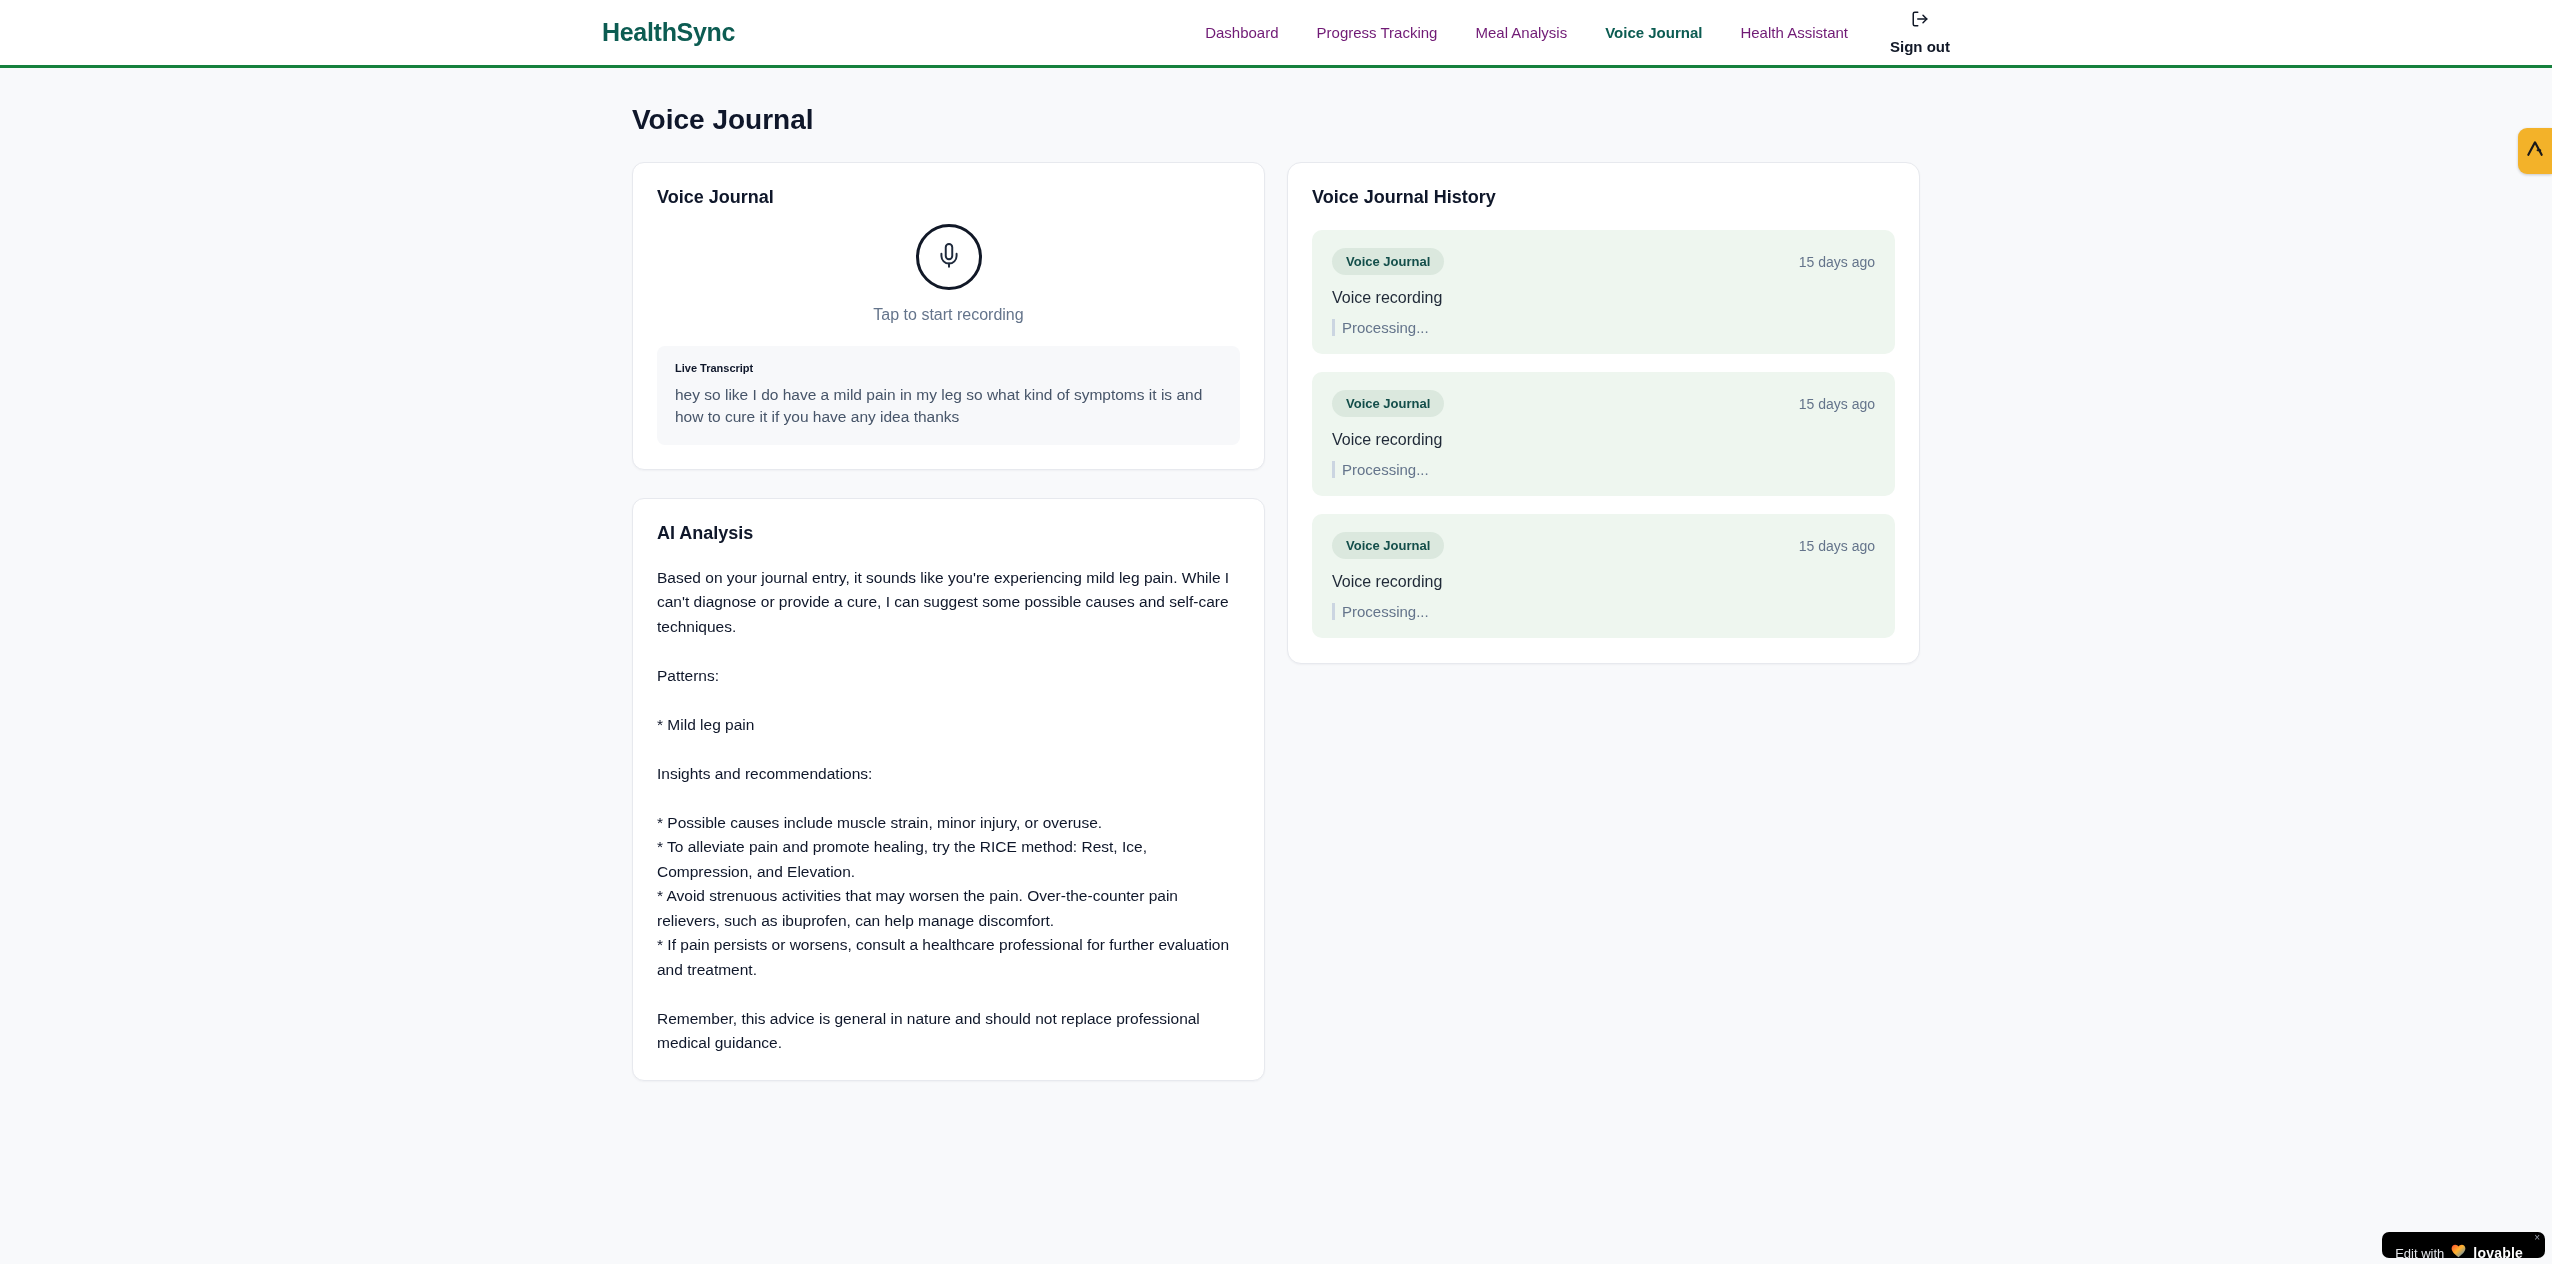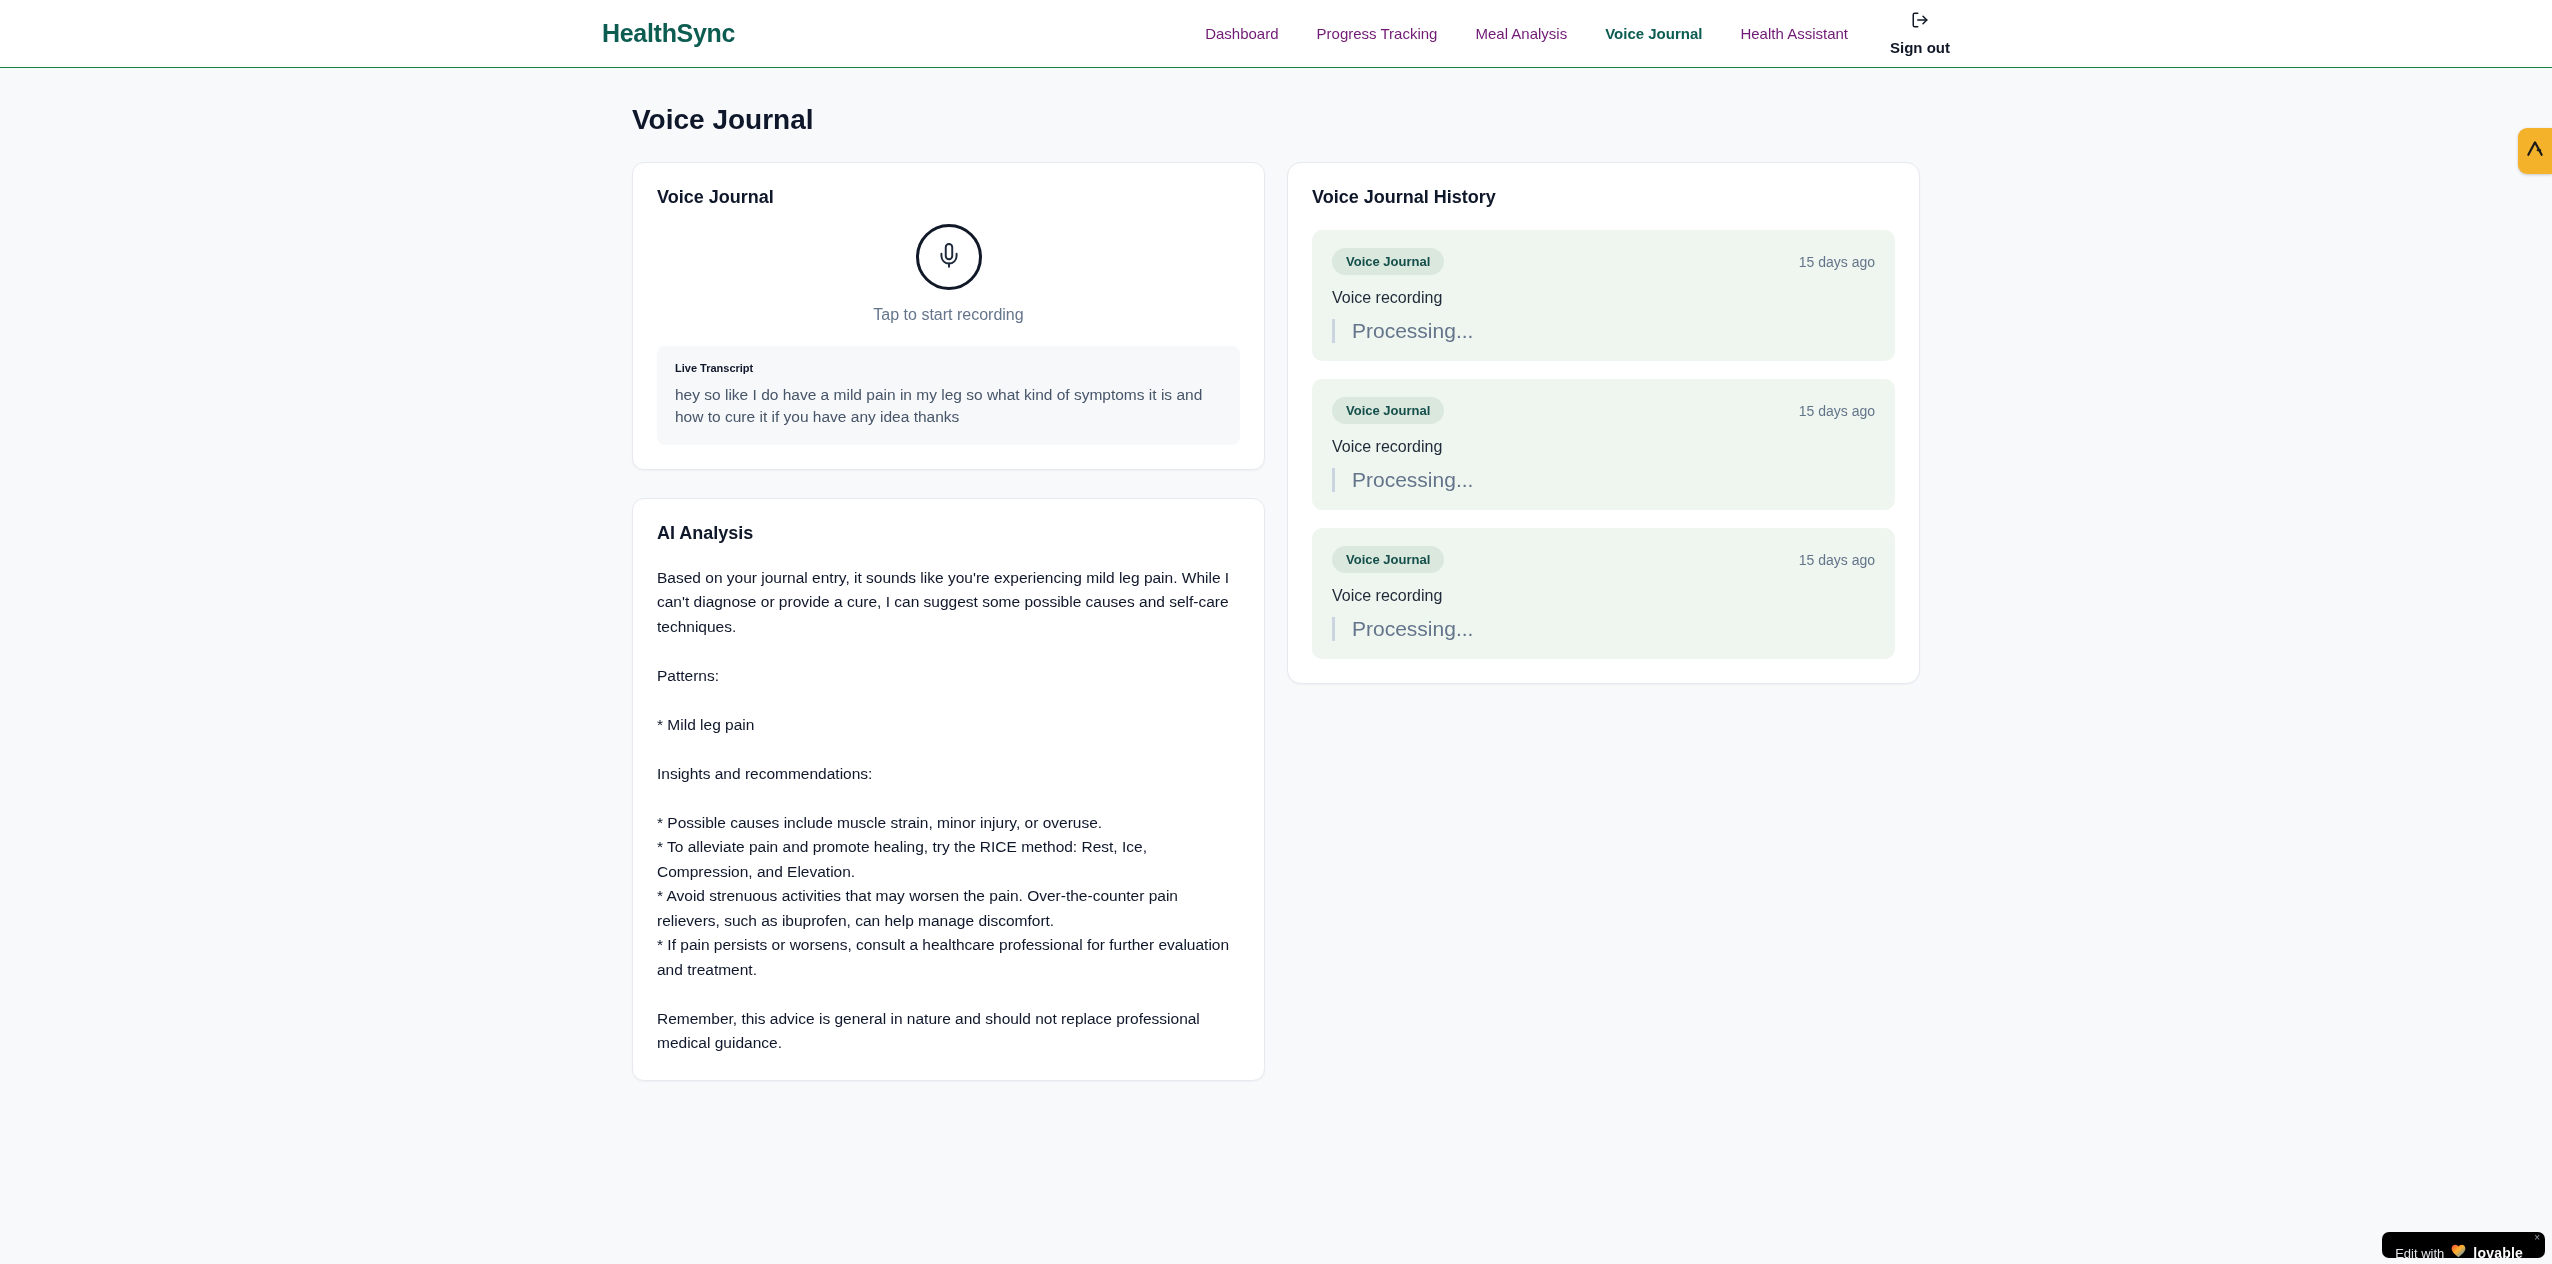--- a/index.html
+++ b/index.html
@@ -9,21 +9,21 @@
     background: var(--page-bg, #f8f9fb);
     color: #111827;
     position: relative;
     overflow: hidden;
   }
 
   
   .header {
     height: 68px;
     background: #ffffff;
-    border-bottom: 1px solid #15803d;
+    border-bottom: 3px solid #15803d;
   }
   .header-inner {
     max-width: 1348px;
     margin: 0 auto;
     height: 100%;
     display: flex;
     align-items: center;
     justify-content: space-between;
   }
   .logo {
@@ -117,22 +117,22 @@
     font-size: 13px;
     font-weight: 700;
     padding: 6px 14px;
     border-radius: 999px;
   }
   .time { font-size: 14px; color: #64748b; }
   .rec-label { margin-top: 14px; font-size: 16px; color: #1f2937; }
   .rec-status {
     margin-top: 12px;
     border-left: 3px solid #cbd5e1;
-    padding-left: 17px;
-    font-size: 21px;
+    padding-left: 7px;
+    font-size: 15px;
     color: #64748b;
   }
 
   
   .side-tab {
     position: fixed;
     right: 0; top: 128px;
     width: 34px; height: 46px;
     background: var(--tab-bg, #f3b229);
     border-radius: 9px 0 0 9px;

